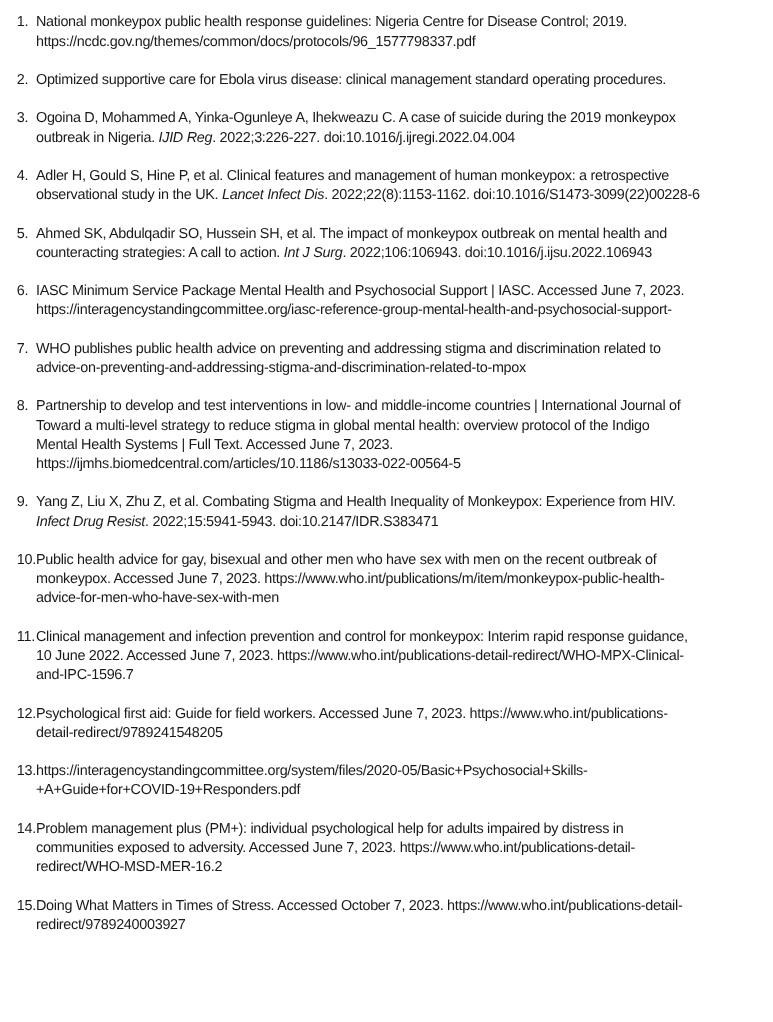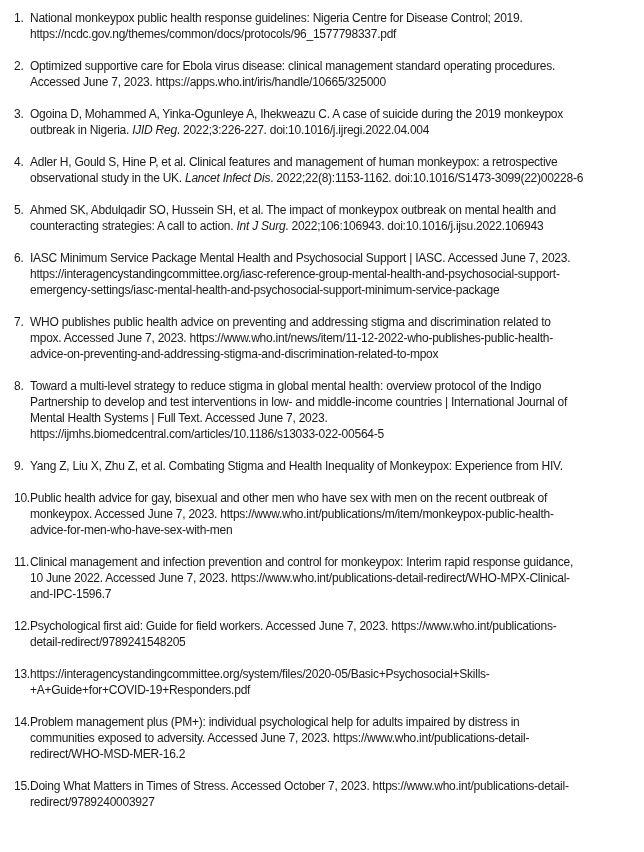--- a/index.html
+++ b/index.html
@@ -36,21 +36,20 @@
 
     <li class="ref">
       <span class="num">1.</span>
       <span class="line">National monkeypox public health response guidelines: Nigeria Centre for Disease Control; 2019.</span>
       <span class="line">https://ncdc.gov.ng/themes/common/docs/protocols/96_1577798337.pdf</span>
     </li>
 
     <li class="ref">
       <span class="num">2.</span>
       <span class="line">Optimized supportive care for Ebola virus disease: clinical management standard operating procedures.</span>
-      <span class="line">Accessed June 7, 2023. https://apps.who.int/iris/handle/10665/325000</span>
     </li>
 
     <li class="ref">
       <span class="num">3.</span>
       <span class="line">Ogoina D, Mohammed A, Yinka-Ogunleye A, Ihekweazu C. A case of suicide during the 2019 monkeypox</span>
       <span class="line"><span>outbreak in Nigeria. </span><i>IJID Reg</i><span>. 2022;3:226-227. doi:10.1016/j.ijregi.2022.04.004</span></span>
     </li>
 
     <li class="ref">
       <span class="num">4.</span>
@@ -61,41 +60,40 @@
     <li class="ref">
       <span class="num">5.</span>
       <span class="line">Ahmed SK, Abdulqadir SO, Hussein SH, et al. The impact of monkeypox outbreak on mental health and</span>
       <span class="line"><span>counteracting strategies: A call to action. </span><i>Int J Surg</i><span>. 2022;106:106943. doi:10.1016/j.ijsu.2022.106943</span></span>
     </li>
 
     <li class="ref">
       <span class="num">6.</span>
       <span class="line">IASC Minimum Service Package Mental Health and Psychosocial Support | IASC. Accessed June 7, 2023.</span>
       <span class="line">https://interagencystandingcommittee.org/iasc-reference-group-mental-health-and-psychosocial-support-</span>
-      <span class="line">emergency-settings/iasc-mental-health-and-psychosocial-support-minimum-service-package</span>
     </li>
 
     <li class="ref">
       <span class="num">7.</span>
       <span class="line">WHO publishes public health advice on preventing and addressing stigma and discrimination related to</span>
-      <span class="line">mpox. Accessed June 7, 2023. https://www.who.int/news/item/11-12-2022-who-publishes-public-health-</span>
       <span class="line">advice-on-preventing-and-addressing-stigma-and-discrimination-related-to-mpox</span>
     </li>
 
     <li class="ref">
       <span class="num">8.</span>
+      <span class="line">Partnership to develop and test interventions in low- and middle-income countries | International Journal of</span>
       <span class="line">Toward a multi-level strategy to reduce stigma in global mental health: overview protocol of the Indigo</span>
-      <span class="line">Partnership to develop and test interventions in low- and middle-income countries | International Journal of</span>
       <span class="line">Mental Health Systems | Full Text. Accessed June 7, 2023.</span>
       <span class="line">https://ijmhs.biomedcentral.com/articles/10.1186/s13033-022-00564-5</span>
     </li>
 
     <li class="ref">
       <span class="num">9.</span>
       <span class="line">Yang Z, Liu X, Zhu Z, et al. Combating Stigma and Health Inequality of Monkeypox: Experience from HIV.</span>
+      <span class="line"><i>Infect Drug Resist</i><span>. 2022;15:5941-5943. doi:10.2147/IDR.S383471</span></span>
     </li>
 
     <li class="ref">
       <span class="num">10.</span>
       <span class="line">Public health advice for gay, bisexual and other men who have sex with men on the recent outbreak of</span>
       <span class="line">monkeypox. Accessed June 7, 2023. https://www.who.int/publications/m/item/monkeypox-public-health-</span>
       <span class="line">advice-for-men-who-have-sex-with-men</span>
     </li>
 
     <li class="ref">

